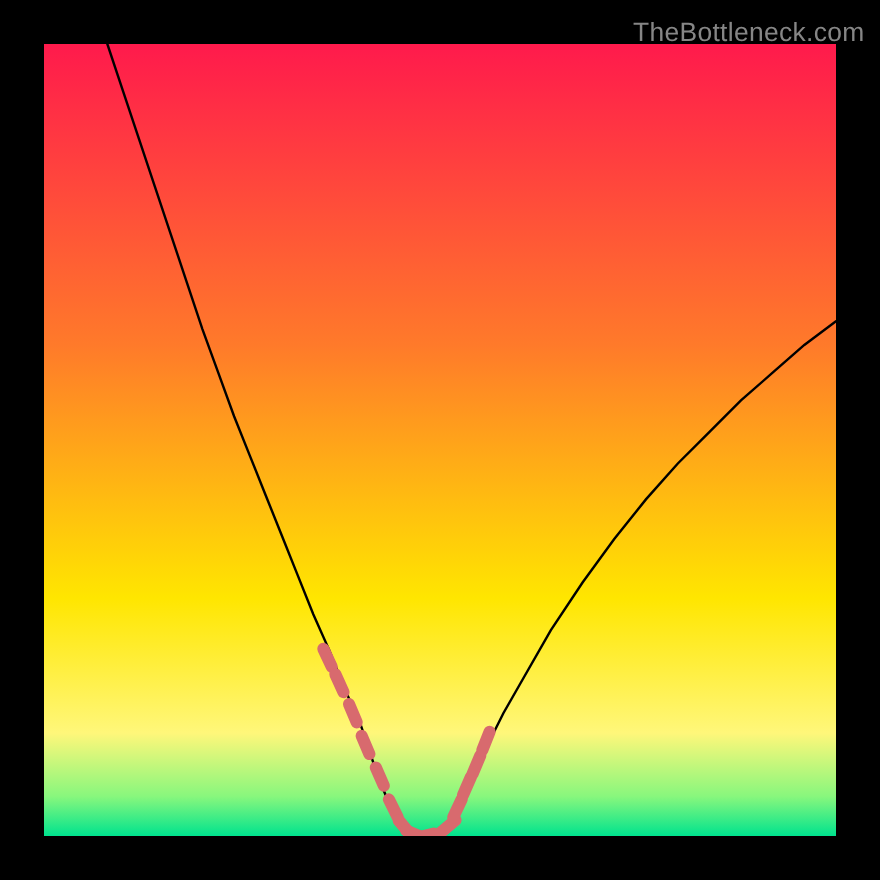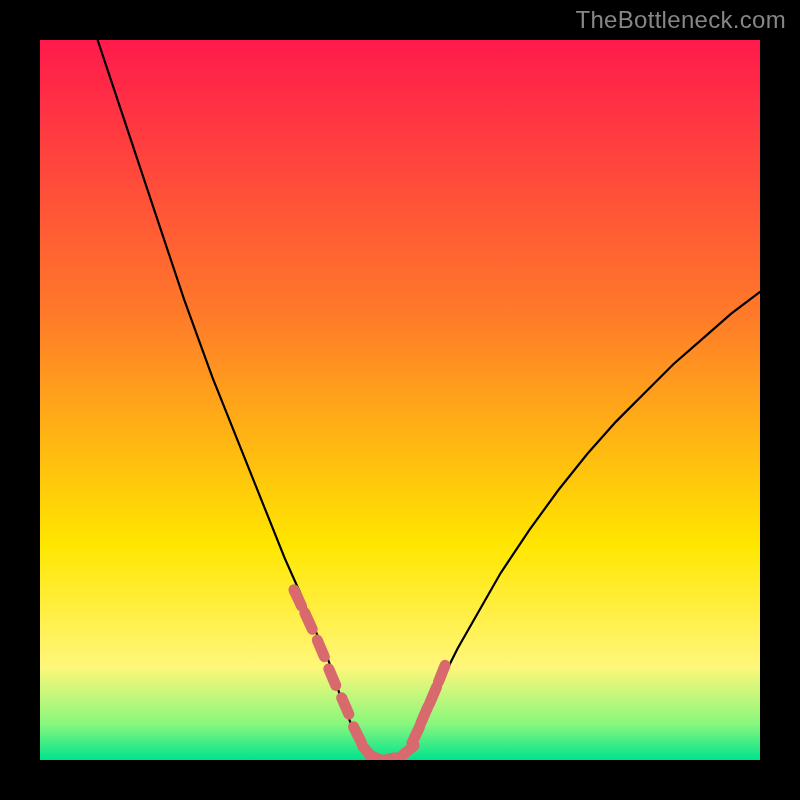--- a/index.html
+++ b/index.html
@@ -21,21 +21,21 @@
   }
   .plot {
     position: absolute;
     left: 40px;
     top: 40px;
     width: 720px;
     height: 720px;
   }
   .watermark {
     position: absolute;
-    top: 6px;
+    top: 16px;
     right: 14px;
     color: #868686;
     font-size: 24px;
     font-weight: 500;
     letter-spacing: 0.3px;
     user-select: none;
   }
 </style>
 </head>
 <body>

